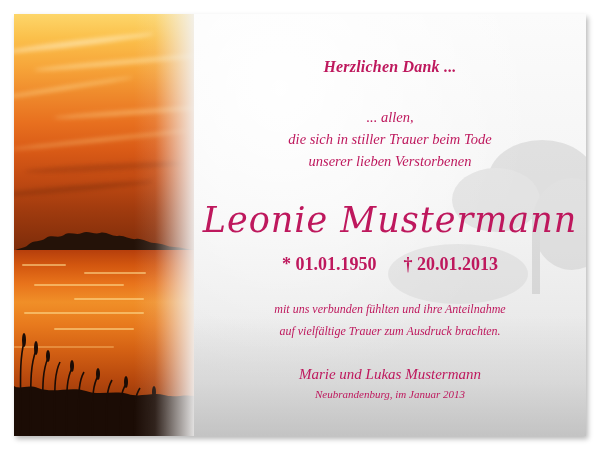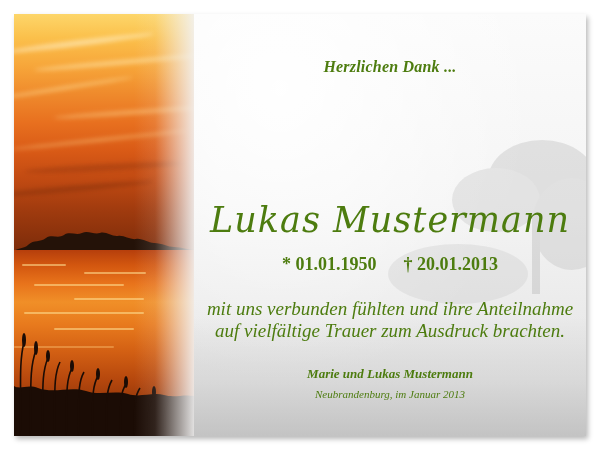--- a/index.html
+++ b/index.html
@@ -157,21 +157,21 @@
   }
 
   
   .text-layer {
     position: absolute;
     left: 180px;
     top: 0;
     width: 392px;
     height: 422px;
     text-align: center;
-    color: #4d7c0f;
+    color: #be185d;
   }
   .thanks {
     position: absolute;
     left: 0;
     top: 44px;
     width: 100%;
     font-size: 16px;
     font-weight: bold;
     font-style: italic;
     letter-spacing: 0.2px;
@@ -203,31 +203,31 @@
     width: 100%;
     font-size: 18px;
     font-weight: bold;
   }
   .dates .gap { display: inline-block; width: 18px; }
   .body-text {
     position: absolute;
     left: 0;
     top: 284px;
     width: 100%;
-    font-size: 19px;
+    font-size: 12px;
     font-style: italic;
     line-height: 22px;
   }
   .signature {
     position: absolute;
     left: 0;
     top: 352px;
     width: 100%;
-    font-size: 13px;
-    font-weight: bold;
+    font-size: 15px;
+    font-weight: normal;
     font-style: italic;
   }
   .place {
     position: absolute;
     left: 0;
     top: 374px;
     width: 100%;
     font-size: 11px;
     font-style: italic;
   }
@@ -307,22 +307,27 @@
         <ellipse cx="226" cy="100" rx="40" ry="46" fill="#bdbdbd"></ellipse>
         <rect x="186" y="90" width="8" height="80" fill="#b0b0b0"></rect>
         <ellipse cx="112" cy="150" rx="70" ry="30" fill="#cccccc"></ellipse>
       </svg>
       <div class="mist-bottom"></div>
     </div>
 
     <div class="text-layer">
       <div class="thanks">Herzlichen Dank ...</div>
 
-
-      <div class="name">Lukas Mustermann</div>
+      <div class="intro">
+        <div>... allen,</div>
+        <div>die sich in stiller Trauer beim Tode</div>
+        <div>unserer lieben Verstorbenen</div>
+      </div>
+
+      <div class="name">Leonie Mustermann</div>
 
       <div class="dates">
         <span>* 01.01.1950</span>
         <span class="gap"></span>
         <span>† 20.01.2013</span>
       </div>
 
       <div class="body-text">
         <div>mit uns verbunden fühlten und ihre Anteilnahme</div>
         <div>auf vielfältige Trauer zum Ausdruck brachten.</div>

